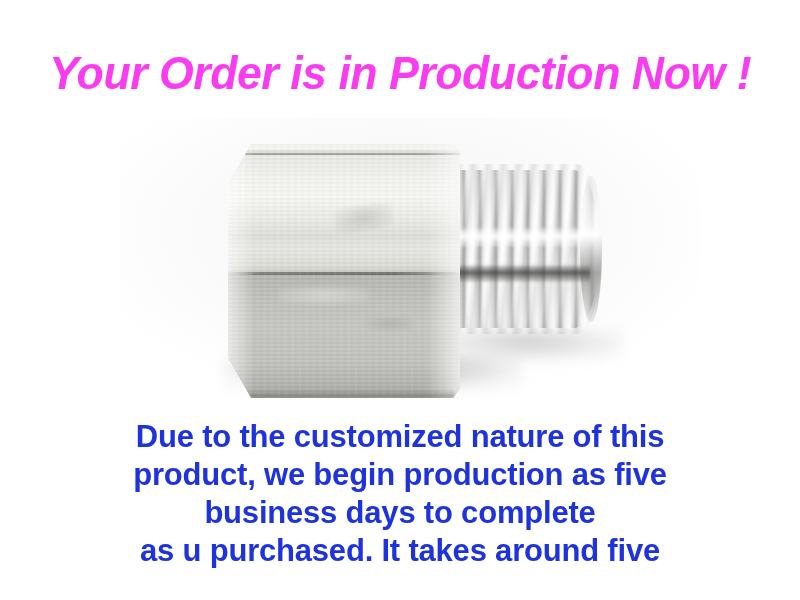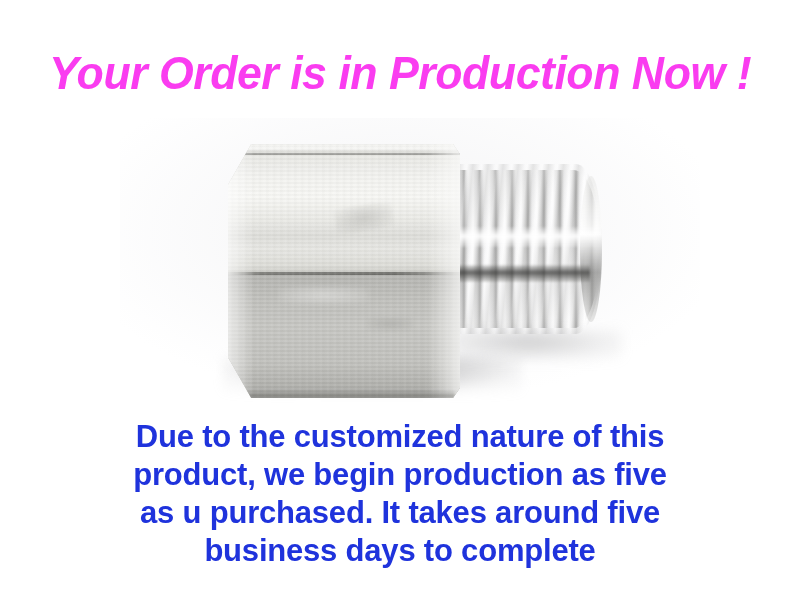--- a/index.html
+++ b/index.html
@@ -394,17 +394,17 @@
         <div class="hex-right-shade"></div>
         <div class="hex-bottom-dark"></div>
       </div>
     </div>
 
   </div>
 
   <div id="bodytext" style="color: rgb(31, 51, 220); text-align: center;">
     <span class="line">Due to the customized nature of this</span>
     <span class="line">product, we begin production as five</span>
+    <span class="line">business days to complete</span>
     <span class="line">as u purchased. It takes around five</span>
-    <span class="line">business days to complete</span>
   </div>
 
 </div>
 
 </body></html>

